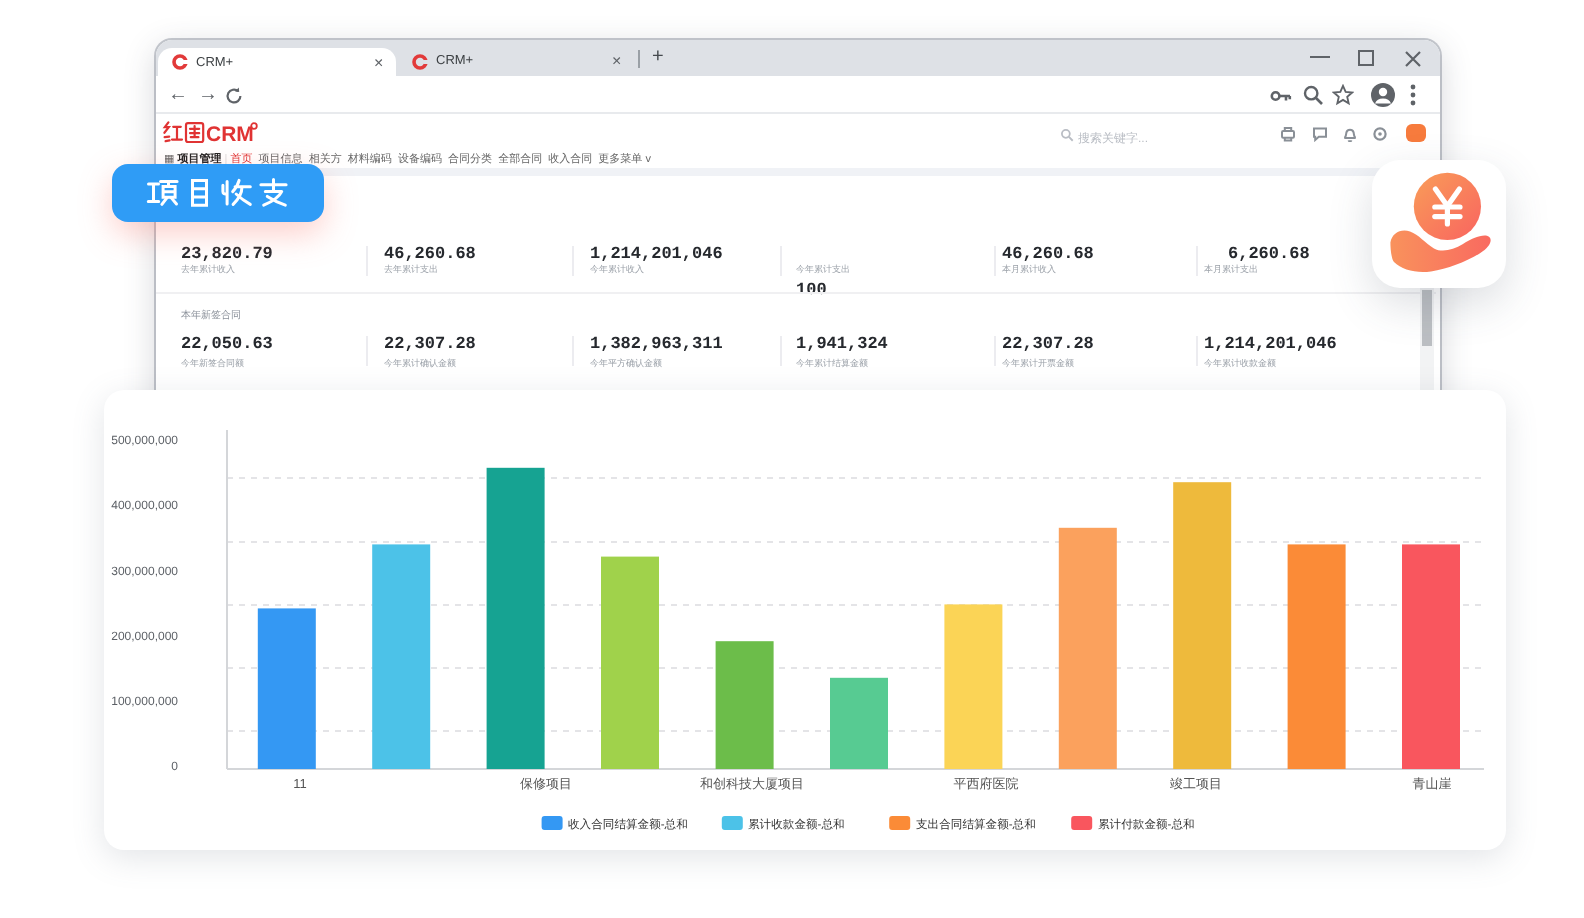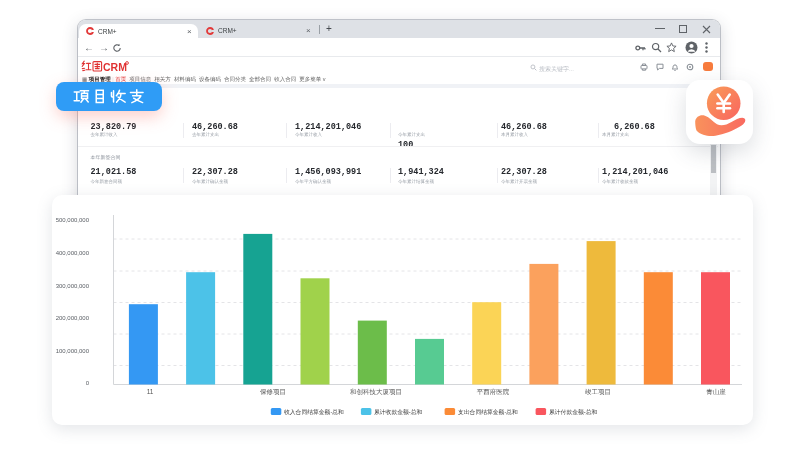--- a/index.html
+++ b/index.html
@@ -176,25 +176,25 @@
       <div class="num" style="left:524px; top:34px;margin-left:12px;">6,260.68</div>
       <div class="lbl" style="left:524px; top:43.5px;">本月累计支出</div>
       <div class="vdiv" style="left:105px; top:34.5px; height:15px;"></div>
       <div class="vdiv" style="left:208px; top:34.5px; height:15px;"></div>
       <div class="vdiv" style="left:312px; top:34.5px; height:15px;"></div>
       <div class="vdiv" style="left:419px; top:34.5px; height:15px;"></div>
       <div class="vdiv" style="left:520px; top:34.5px; height:15px;"></div>
       <div id="hdiv"></div>
       <div id="sect">本年新签合同</div>
 
-      <div class="num" style="left:12.5px; top:79px;">21,021.58</div>
+      <div class="num" style="left:12.5px; top:79px;">22,050.63</div>
       <div class="lbl" style="left:12.5px; top:90.5px;">今年新签合同额</div>
       <div class="num" style="left:114px; top:79px;">22,307.28</div>
       <div class="lbl" style="left:114px; top:90.5px;">今年累计确认金额</div>
-      <div class="num" style="left:217px; top:79px;">1,456,093,991</div>
+      <div class="num" style="left:217px; top:79px;">1,382,963,311</div>
       <div class="lbl" style="left:217px; top:90.5px;">今年平方确认金额</div>
       <div class="num" style="left:320px; top:79px;">1,941,324</div>
       <div class="lbl" style="left:320px; top:90.5px;">今年累计结算金额</div>
       <div class="num" style="left:423px; top:79px;">22,307.28</div>
       <div class="lbl" style="left:423px; top:90.5px;">今年累计开票金额</div>
       <div class="num" style="left:524px; top:79px;">1,214,201,046</div>
       <div class="lbl" style="left:524px; top:90.5px;">今年累计收款金额</div>
       <div class="vdiv" style="left:105px; top:79.5px; height:15px;"></div>
       <div class="vdiv" style="left:208px; top:79.5px; height:15px;"></div>
       <div class="vdiv" style="left:312px; top:79.5px; height:15px;"></div>

